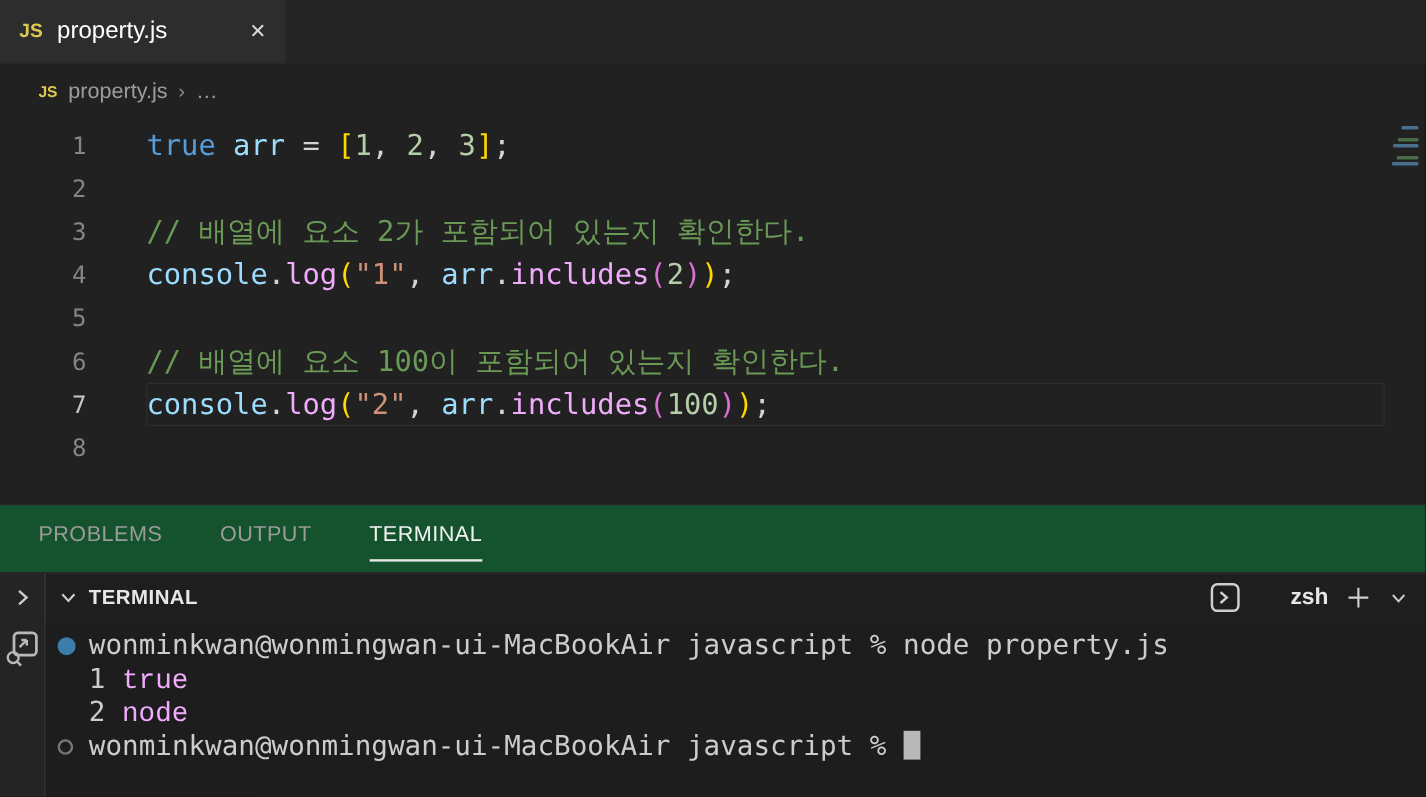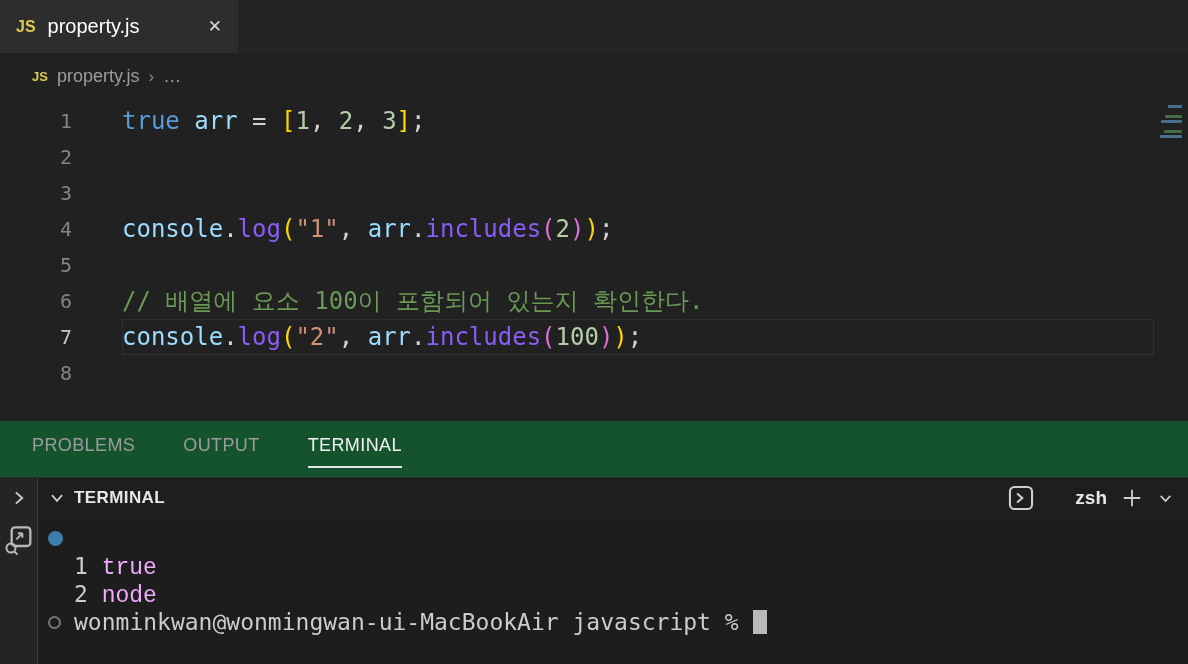--- a/index.html
+++ b/index.html
@@ -25,21 +25,21 @@
   .bc-more { color:#9d9d9d; font-size:18px; letter-spacing:1px; }
   
   .editor { position:relative; height:320px; background:#212121; padding-top:3px; }
   .line { display:flex; height:36px; font-family:"DejaVu Sans Mono", monospace; font-size:24px; line-height:36px; }
   .gutter { flex:none; width:72px; text-align:right; color:#858585; font-size:20px; }
   .code { flex:none; margin-left:50px; width:1032px; white-space:pre; color:#d4d4d4; }
   .line.current .code { outline:1px solid #2f2f2f; outline-offset:-1px; }
   .line.current .gutter { color:#c6c6c6; }
   .tok-kw  { color:#569cd6; }
   .tok-var { color:#9cdcfe; }
-  .tok-fn  { color:#8b5cf6; }
+  .tok-fn  { color:#f0abfc; }
   .tok-str { color:#ce9178; }
   .tok-num { color:#b5cea8; }
   .tok-op  { color:#d4d4d4; }
   .tok-b1  { color:#ffd700; }
   .tok-b2  { color:#da70d6; }
   .tok-cm  { color:#6a9955; }
   .tok-txt { color:#cccccc; }
   .tok-yel { color:#f0abfc;font-family:Liberation Mono, monospace; }
   .minimap { position:absolute; top:3px; right:2px; width:34px; height:120px; }
   .mm-bar { position:absolute; right:4px; height:3px; border-radius:1px; opacity:.85; }
@@ -91,20 +91,21 @@
         <div class="line">
           <div class="gutter">1</div>
           <div class="code"><span class="tok-kw">true</span><span class="tok-op"> </span><span class="tok-var">arr</span><span class="tok-op"> = </span><span class="tok-b1">[</span><span class="tok-num">1</span><span class="tok-op">, </span><span class="tok-num">2</span><span class="tok-op">, </span><span class="tok-num">3</span><span class="tok-b1">]</span><span class="tok-op">;</span></div>
         </div>
         <div class="line">
           <div class="gutter">2</div>
           <div class="code"></div>
         </div>
         <div class="line">
           <div class="gutter">3</div>
+          <div class="code"><span class="tok-cm">// 배열에 요소 2가 포함되어 있는지 확인한다.</span></div>
         </div>
         <div class="line">
           <div class="gutter">4</div>
           <div class="code"><span class="tok-var">console</span><span class="tok-op">.</span><span class="tok-fn">log</span><span class="tok-b1">(</span><span class="tok-str">"1"</span><span class="tok-op">, </span><span class="tok-var">arr</span><span class="tok-op">.</span><span class="tok-fn">includes</span><span class="tok-b2">(</span><span class="tok-num">2</span><span class="tok-b2">)</span><span class="tok-b1">)</span><span class="tok-op">;</span></div>
         </div>
         <div class="line">
           <div class="gutter">5</div>
           <div class="code"></div>
         </div>
         <div class="line">
@@ -181,20 +182,21 @@
             <circle cx="6" cy="19.5" r="3.4" fill="none" stroke="#b9b9b9" stroke-width="1.5"></circle>
             <path d="M8.6 22.2 l2.3 2.3" stroke="#b9b9b9" stroke-width="1.5"></path>
           </svg>
       </span>
     </div>
     <div class="term-body" id="term-body">
         <div class="trow">
           <span class="deco">
             <span class="dot-filled"></span>
           </span>
+          <span class="ttext"><span class="tok-txt">wonminkwan@wonmingwan-ui-MacBookAir javascript % node property.js</span></span>
         </div>
         <div class="trow">
           <span class="deco"></span>
           <span class="ttext"><span class="tok-txt">1 </span><span class="tok-yel">true</span></span>
         </div>
         <div class="trow">
           <span class="deco"></span>
           <span class="ttext"><span class="tok-txt">2 </span><span class="tok-yel">node</span></span>
         </div>
         <div class="trow">

